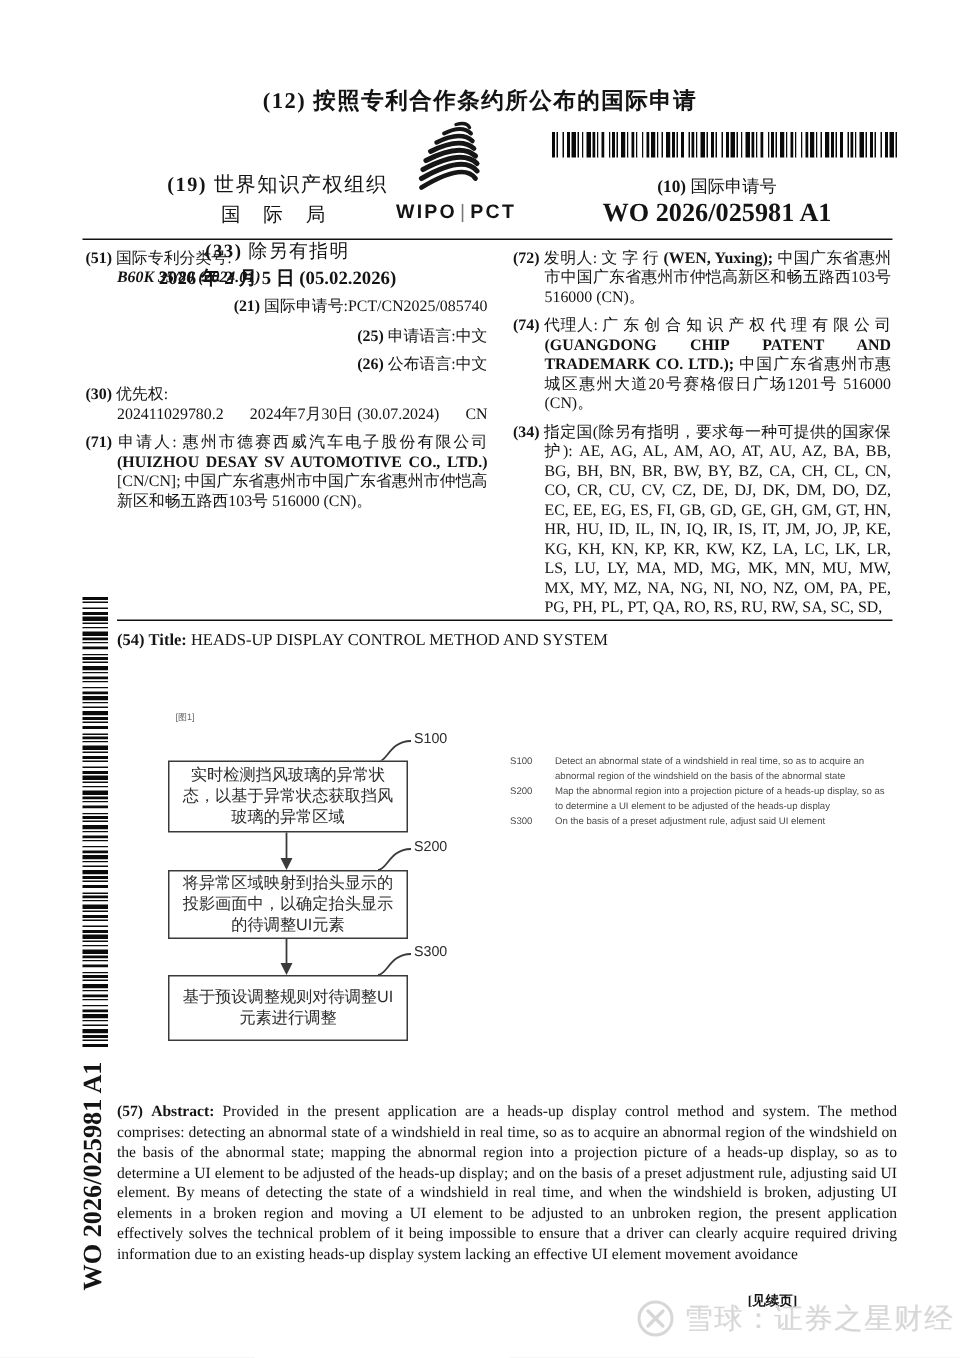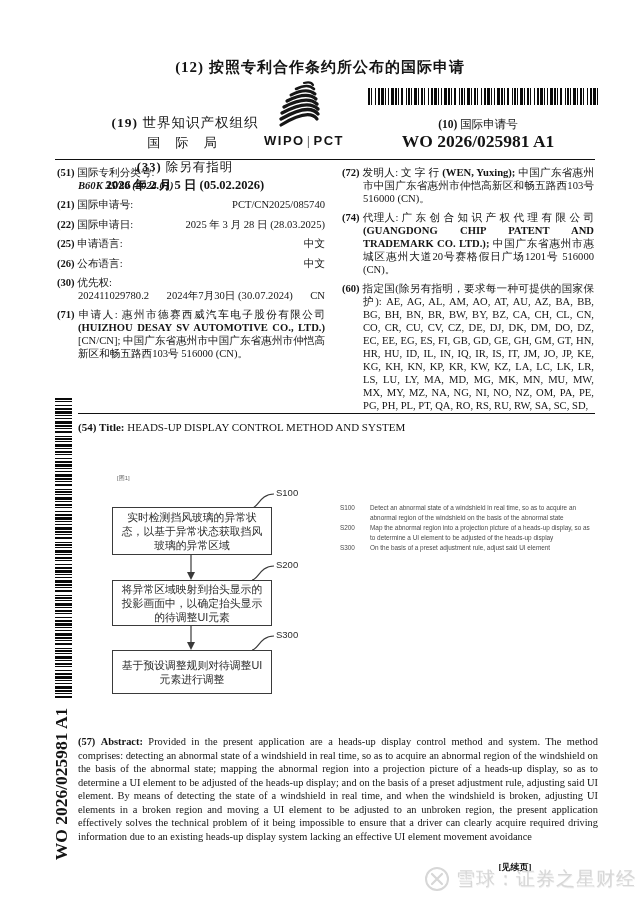--- a/index.html
+++ b/index.html
@@ -28,21 +28,21 @@
   .pubno{top:131px;left:368px;width:220px;text-align:center;font-size:17.5px;font-weight:bold;white-space:nowrap;}
   .rule{left:55px;width:540px;height:0;border-top:1.6px solid #111;}
   .rule-header{top:159px;}
   .rule-title{top:413px;left:78px;width:517px;}
 
   
   .col{font-size:10.6px;line-height:1.22;}
   .col-left{top:167px;left:57px;width:268px;}
   .col-right{top:167px;left:342px;width:252px;}
   .fieldrow{margin-bottom:6.5px;}
-  .kv{display:flex;justify-content:space-between;align-items:baseline;}
+  .kv{display:flex;justify-content:flex-end;align-items:baseline;}
   .kv .val{white-space:nowrap;}
   .indent1{padding-left:21px;}
   .classno{font-weight:bold;font-style:italic;}
   .prio{display:flex;justify-content:space-between;padding-left:21px;}
   .hang{text-indent:-21px;padding-left:21px;text-align:justify;}
   .hang .en{font-weight:bold;}
 
   
   .title-en{top:421px;left:78px;width:517px;font-size:11px;}
   .title-zh{top:446px;left:78px;width:517px;font-size:11.5px;}
@@ -281,24 +281,20 @@
   <div class="abs col col-left">
     <div class="fieldrow">
       <div><span class="b">(51)</span> <span>国际专利分类号:</span></div>
       <div class="indent1 classno">B60K 35/80 (2024.01)</div>
     </div>
     <div class="fieldrow kv">
       <span><span class="b">(21)</span> <span>国际申请号:</span></span>
       <span class="val">PCT/CN2025/085740</span>
     </div>
     <div class="fieldrow kv">
-      <span><span class="b">(22)</span> <span>国际申请日:</span></span>
-      <span class="val">2025 年 3 月 28 日 (28.03.2025)</span>
-    </div>
-    <div class="fieldrow kv">
       <span><span class="b">(25)</span> <span>申请语言:</span></span>
       <span class="val">中文</span>
     </div>
     <div class="fieldrow kv">
       <span><span class="b">(26)</span> <span>公布语言:</span></span>
       <span class="val">中文</span>
     </div>
     <div class="fieldrow">
       <div><span class="b">(30)</span> <span>优先权:</span></div>
       <div class="prio">
@@ -324,21 +320,21 @@
       <span>中国广东省惠州市中国广东省惠州市仲恺高新区和畅五路西103号 516000 (CN)。</span>
     </div>
     <div class="fieldrow hang">
       <span class="b">(74)</span>
       <span>代理人:</span>
       <span>广 东 创 合 知 识 产 权 代 理 有 限 公 司</span>
       <span class="en">(GUANGDONG CHIP PATENT AND TRADEMARK CO. LTD.);</span>
       <span>中国广东省惠州市惠城区惠州大道20号赛格假日广场1201号 516000 (CN)。</span>
     </div>
     <div class="fieldrow hang">
-      <span class="b">(60)</span>
+      <span class="b">(34)</span>
       <span>指定国(除另有指明，要求每一种可提供的国家保护): </span>
       <span>AE, AG, AL, AM, AO, AT, AU, AZ, BA, BB, BG, BH, BN, BR, BW, BY, BZ, CA, CH, CL, CN, CO, CR, CU, CV, CZ, DE, DJ, DK, DM, DO, DZ, EC, EE, EG, ES, FI, GB, GD, GE, GH, GM, GT, HN, HR, HU, ID, IL, IN, IQ, IR, IS, IT, JM, JO, JP, KE, KG, KH, KN, KP, KR, KW, KZ, LA, LC, LK, LR, LS, LU, LY, MA, MD, MG, MK, MN, MU, MW, MX, MY, MZ, NA, NG, NI, NO, NZ, OM, PA, PE, PG, PH, PL, PT, QA, RO, RS, RU, RW, SA, SC, SD,</span>
     </div>
   </div>
 
   <div class="abs rule rule-title"></div>
 
   <div class="abs title-en">
     <span class="b">(54)</span>
     <span class="b">Title:</span>

